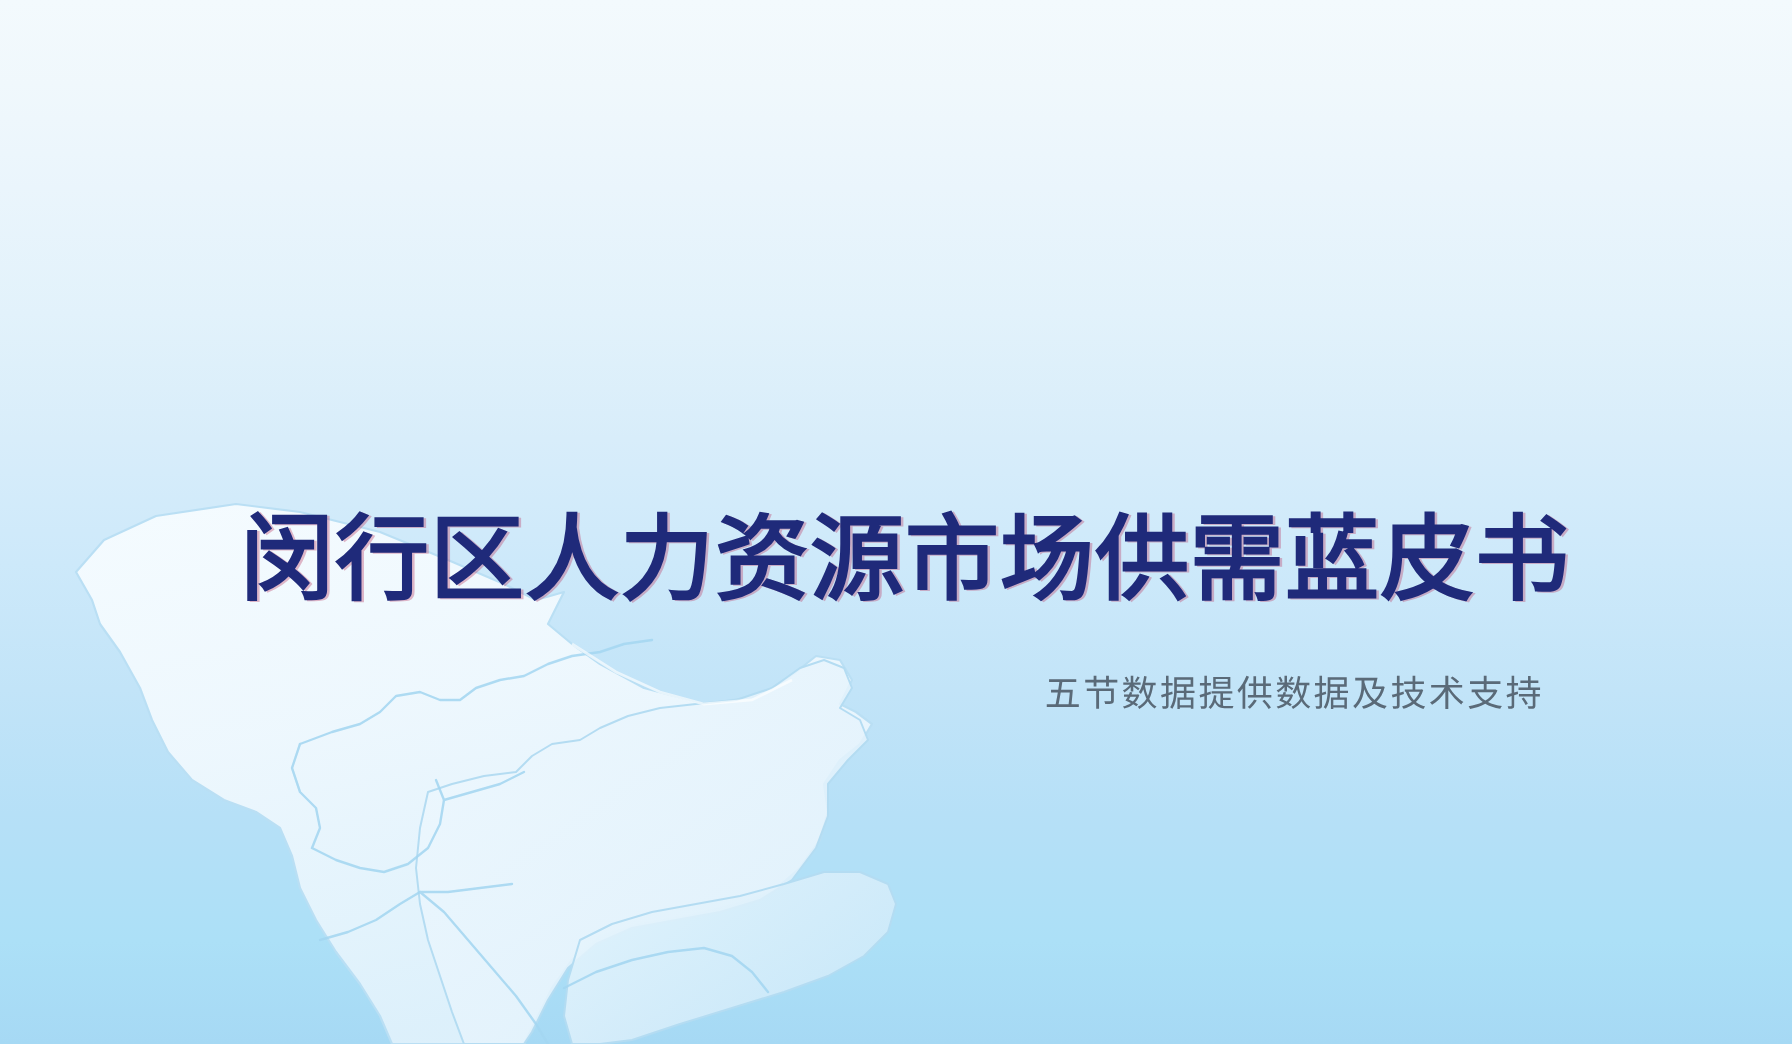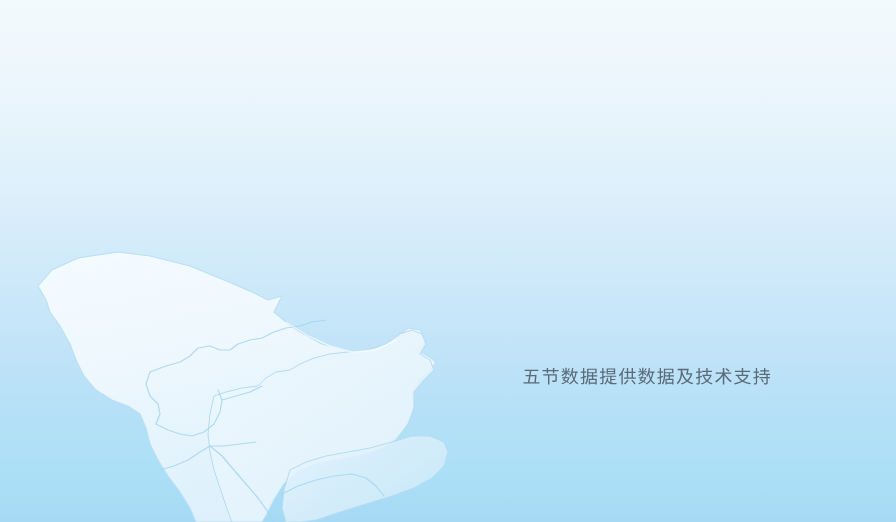--- a/index.html
+++ b/index.html
@@ -76,21 +76,20 @@
     left: 372px;
     top: 334px;
     width: 400px;
     text-align: right;
     font-size: 18px;
     line-height: 26px;
     font-weight: normal;
     letter-spacing: 1.2px;
     color: #5a6a78;
     white-space: nowrap;
-    margin-top: 30px;
   }
 </style>
 </head>
 <body>
 
 <div class="slide">
 
   <div class="map-layer">
     <svg viewBox="0 0 896 522" xmlns="http://www.w3.org/2000/svg" aria-hidden="true">
       <defs>
@@ -294,17 +293,18 @@
                  L 384 496"></path>
       </g>
 
       <g fill="none" stroke="#ffffff" stroke-width="1.4" opacity="0.65">
         <path d="M 286 322 L 308 336 L 330 346 L 352 352 L 376 350 L 396 340"></path>
       </g>
     </svg>
   </div>
 
   <div class="title-block">
+    <div class="main-title">闵行区人力资源市场供需蓝皮书</div>
 
     <div class="sub-title">五节数据提供数据及技术支持</div>
   </div>
 
 </div>
 
 </body></html>

